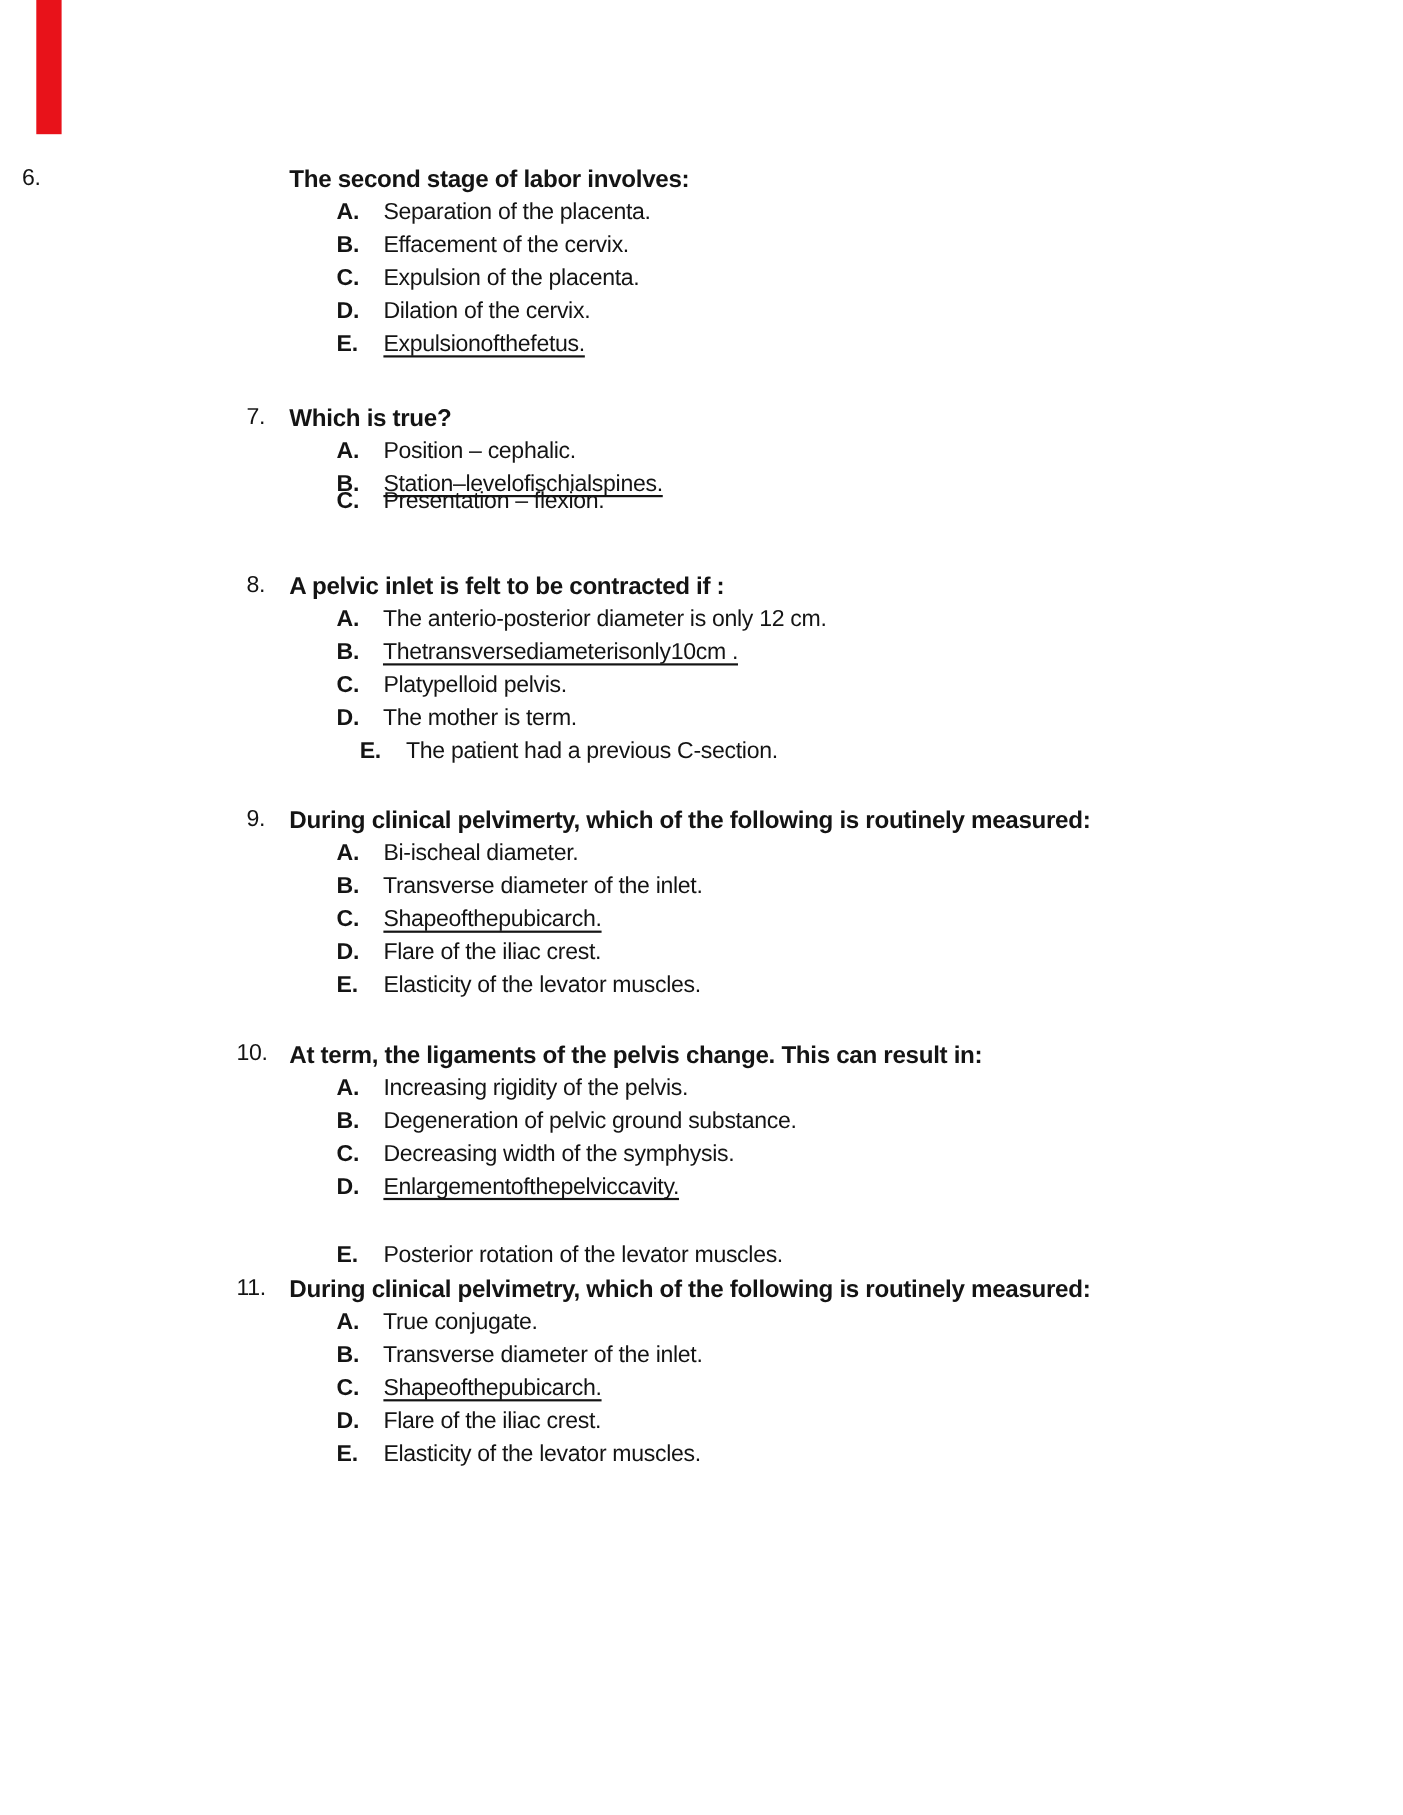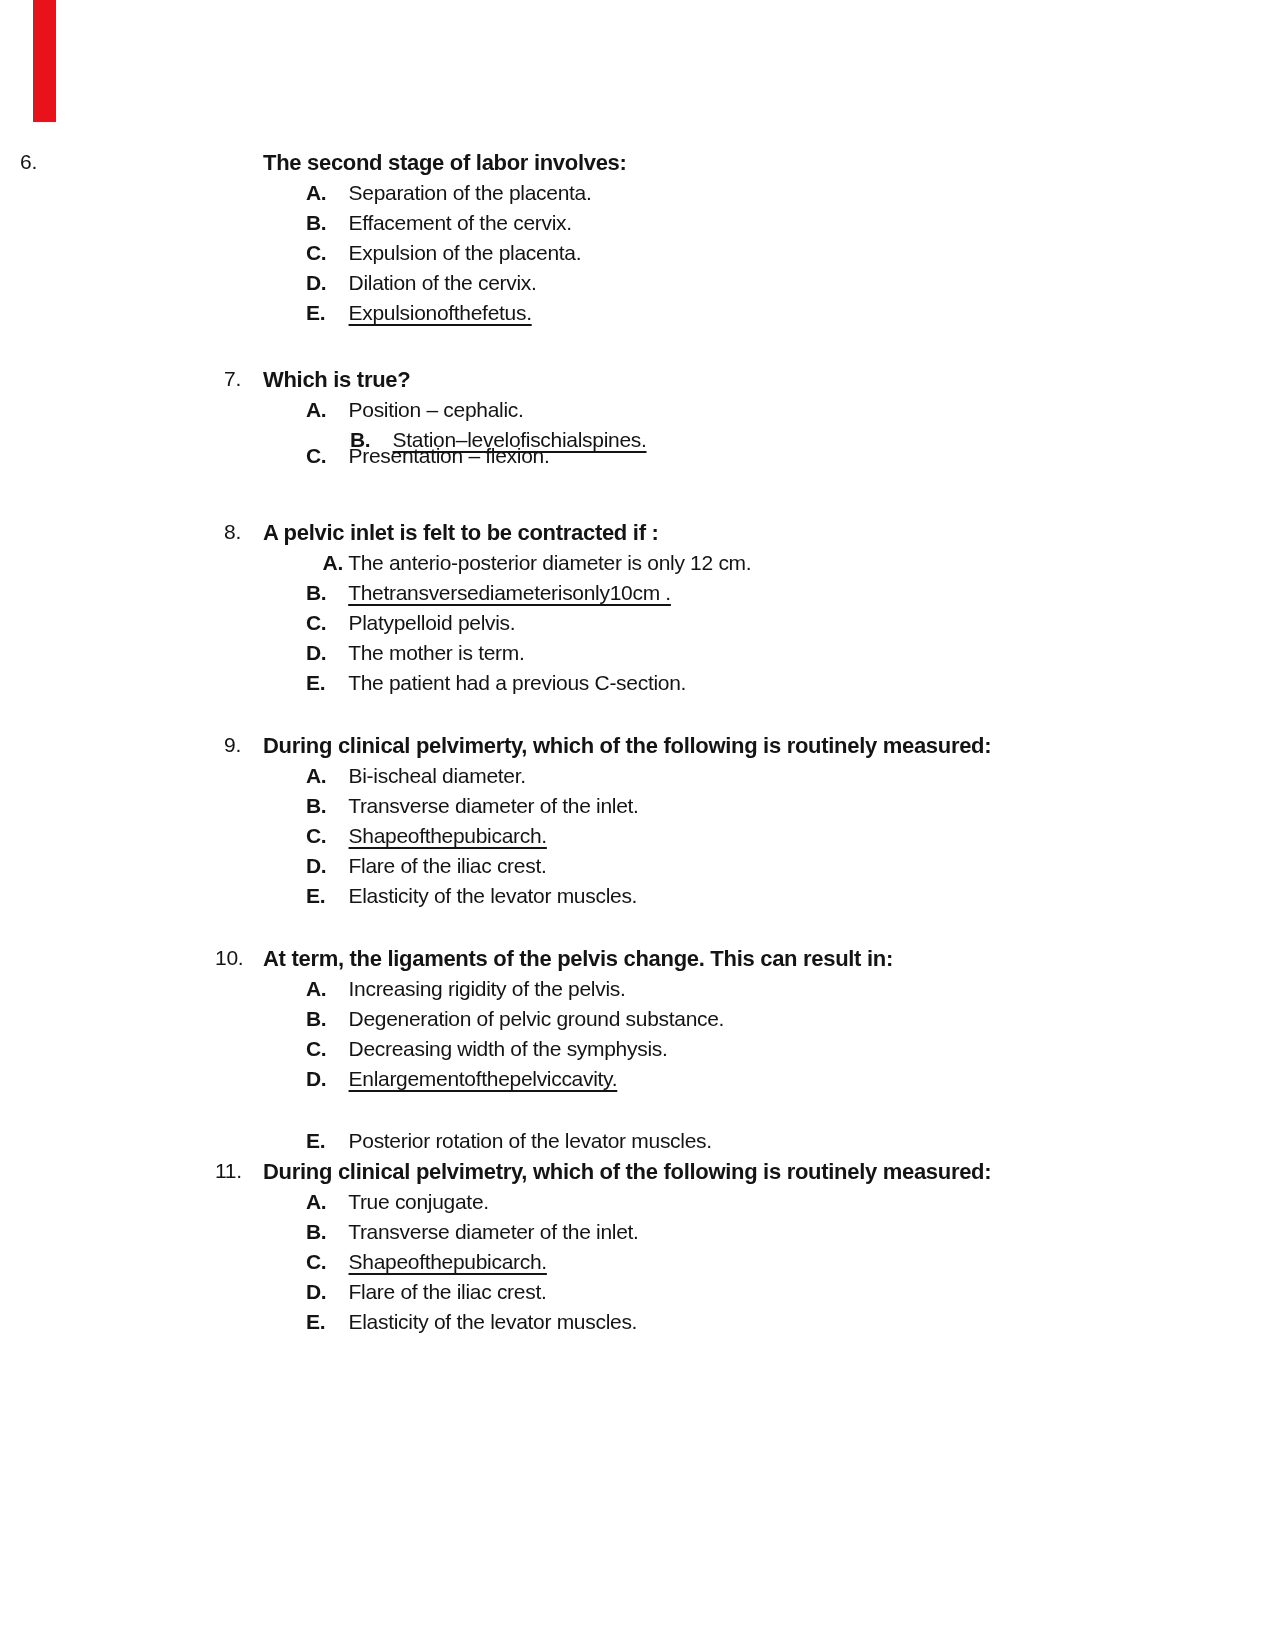--- a/index.html
+++ b/index.html
@@ -92,56 +92,56 @@
 
   <section class="question">
     <span class="qnum" style="left: 224px; top: 367px;">7.</span>
     <div class="qtitle" style="top: 367px;">Which is true?</div>
 
   <div class="opt" style="top: 398px;">
     <span class="letter">A.</span>
     <span class="otext">Position – cephalic.</span>
   </div>
 
-  <div class="opt" style="top: 428px; margin-left: 44px;">
+  <div class="opt" style="top: 428px;">
     <span class="letter">B.</span>
     <span class="otext underlined">Station–levelofischialspines.</span>
   </div>
 
   <div class="opt" style="top: 444px;">
     <span class="letter">C.</span>
     <span class="otext">Presentation – flexion.</span>
   </div>
 </section>
 
   <section class="question">
     <span class="qnum" style="left: 224px; top: 520px;">8.</span>
     <div class="qtitle" style="top: 520px;">A pelvic inlet is felt to be contracted if :</div>
 
-  <div class="opt" style="top: 551px; text-align: right;">
+  <div class="opt" style="top: 551px;">
     <span class="letter">A.</span>
     <span class="otext">The anterio-posterior diameter is only 12 cm.</span>
   </div>
 
   <div class="opt" style="top: 581px;">
     <span class="letter">B.</span>
     <span class="otext underlined">Thetransversediameterisonly10cm .</span>
   </div>
 
   <div class="opt" style="top: 611px;">
     <span class="letter">C.</span>
     <span class="otext">Platypelloid pelvis.</span>
   </div>
 
   <div class="opt" style="top: 641px;">
     <span class="letter">D.</span>
     <span class="otext">The mother is term.</span>
   </div>
 
-  <div class="opt" style="top: 671px;">
+  <div class="opt" style="top: 671px; margin-left: 21px;">
     <span class="letter">E.</span>
     <span class="otext">The patient had a previous C-section.</span>
   </div>
 </section>
 
   <section class="question">
     <span class="qnum" style="left: 224px; top: 733px;">9.</span>
     <div class="qtitle" style="top: 733px;">During clinical pelvimerty, which of the following is routinely measured:</div>
 
   <div class="opt" style="top: 764px;">

